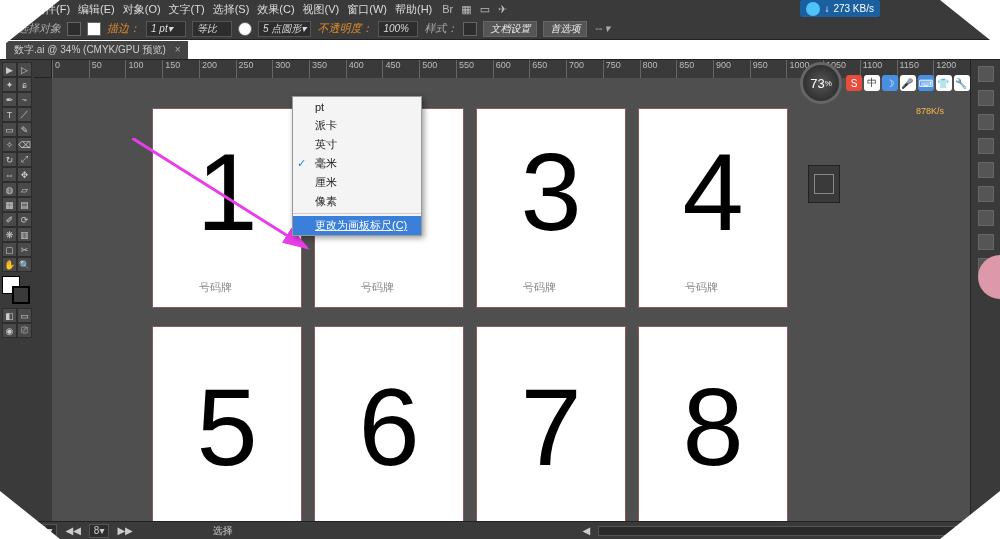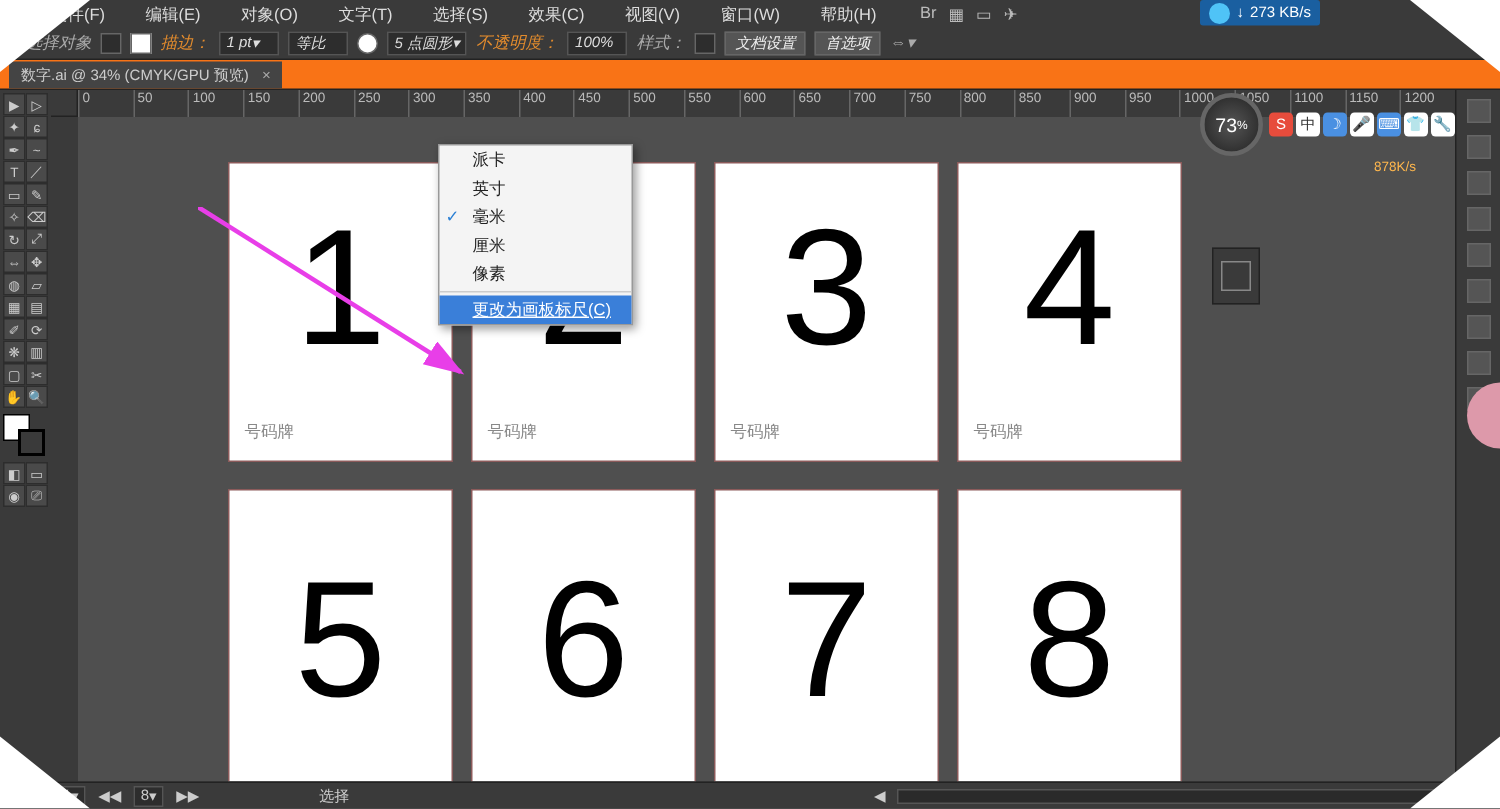--- a/index.html
+++ b/index.html
@@ -1,51 +1,51 @@
 <!DOCTYPE html>
 <html><head>
 <meta charset="utf-8">
 <style>
   * { box-sizing: border-box; margin: 0; padding: 0; font-family: "Microsoft YaHei", Arial, sans-serif; }
   body { width: 1000px; height: 539px; background: #4a4a4a; overflow: hidden; position: relative; color: #ccc; font-size: 11px; user-select: none; }
-  .menubar { height: 18px; background: #3a3a3a; display: flex; align-items: center; padding-left: 30px; gap: 19px; }
+  .menubar { height: 18px; background: #3a3a3a; display: flex; align-items: center; padding-left: 30px; gap: 0; }
   .menubar .item { padding: 1px 4px; font-size: 11px; color: #ddd; }
   .menubar .glyphs { margin-left: 6px; display: flex; gap: 8px; font-size: 11px; color: #bbb; }
   .cloud-badge { position: absolute; right: 120px; top: 0; height: 17px; background: #1a5fa0; color: #fff; font-size: 10px; display: flex; align-items: center; padding: 0 6px; border-radius: 2px; gap: 4px; }
   .cloud-badge .ci { width: 14px; height: 14px; background: #4fc3f7; border-radius: 50%; }
 
   .optbar { height: 22px; background: #3a3a3a; display: flex; align-items: center; padding: 0 6px; gap: 6px; border-bottom: 1px solid #222; font-style: italic; }
   .optbar .lbl { color: #aaa; font-size: 11px; }
   .optbar .lbl.orange { color: #e28b2d; }
   .optbar .field { background: #2d2d2d; border: 1px solid #555; height: 16px; min-width: 40px; padding: 0 4px; display: inline-flex; align-items: center; font-size: 10px; color: #ddd; }
   .optbar .btn { background: #555; border: 1px solid #666; padding: 0 6px; height: 16px; font-size: 10px; color: #eee; display: inline-flex; align-items: center; }
   .optbar .sq { width: 14px; height: 14px; background: #2d2d2d; border: 1px solid #666; }
 
-  .tabbar { height: 20px; background: #f97316; display: flex; align-items: center; padding-left: 6px; border-bottom: 1px solid #222; }
+  .tabbar { height: 20px; background: #ffffff; display: flex; align-items: center; padding-left: 6px; border-bottom: 1px solid #222; }
   .tab { font-size: 10px; color: #ccc; padding: 2px 8px; background: #444; }
 
   .main { position: absolute; top: 60px; bottom: 18px; left: 0; right: 0; display: flex; }
   .tools-left { width: 34px; background: #3a3a3a; display: flex; flex-direction: column; flex-wrap: wrap; padding: 2px; gap: 0; }
   .tool, .tool2 { width: 15px; height: 15px; background: #4a4a4a; border: 1px solid #2d2d2d; display: inline-flex; align-items: center; justify-content: center; font-size: 9px; color: #ccc; }
   .tool-row { display: flex; }
   .fillstroke { margin-top: 4px; width: 28px; height: 28px; position: relative; }
   .fillstroke .f { position: absolute; top: 0; left: 0; width: 18px; height: 18px; background: #fff; border: 1px solid #000; }
   .fillstroke .s { position: absolute; bottom: 0; right: 0; width: 18px; height: 18px; background: #3a3a3a; border: 2px solid #000; }
 
   .canvas-wrap { flex: 1; position: relative; background: #4f4f4f; }
   .ruler-h { position: absolute; top: 0; left: 18px; right: 0; height: 18px; background: #3a3a3a; display: flex; overflow: hidden; font-size: 9px; color: #bbb; }
   .ruler-h .tick { width: 50px; border-left: 1px solid #666; padding-left: 2px; }
   .ruler-v { position: absolute; top: 18px; left: 0; width: 18px; bottom: 0; background: #3a3a3a; }
   .corner { position: absolute; top: 0; left: 0; width: 18px; height: 18px; background: #3a3a3a; border-right: 1px solid #222; border-bottom: 1px solid #222; }
   .canvas { position: absolute; top: 18px; left: 18px; right: 0; bottom: 0; overflow: hidden; }
 
   .artgrid { position: absolute; top: 30px; left: 100px; display: grid; grid-template-columns: repeat(4, 150px); grid-auto-rows: 200px; gap: 18px 12px; }
   .artboard { background: #fff; border: 1px solid #8b5a5a; position: relative; display: flex; flex-direction: column; }
   .big { font-size: 110px; font-weight: 400; text-align: center; flex: 1; display: flex; align-items: center; justify-content: center; color: #000; font-family: Arial, sans-serif; }
-  .cap { font-size: 11px; color: #888; padding: 6px 10px 12px; }
+  .cap { font-size: 11px; color: #888; padding: 6px 10px 12px; margin-left: 36px; }
 
   .ctx { position: absolute; top: 18px; left: 240px; width: 130px; background: #f4f4f4; border: 1px solid #999; box-shadow: 2px 2px 6px rgba(0,0,0,.4); z-index: 50; font-size: 11px; color: #222; }
   .ctx .row { height: 19px; display: flex; align-items: center; padding-left: 22px; position: relative; }
   .ctx .row .chk { position: absolute; left: 4px; color: #2a7fd4; }
   .ctx .row.sel { background: #3a7fd9; color: #fff; text-decoration: underline; }
   .ctx hr { border: none; border-top: 1px solid #ccc; margin: 2px 0; }
 
   .arrow { position: absolute; z-index: 40; pointer-events: none; }
 
   .right { width: 30px; background: #3a3a3a; border-left: 1px solid #222; display: flex; flex-direction: column; align-items: center; padding-top: 6px; gap: 8px; }
@@ -262,20 +262,23 @@
       <svg class="arrow" style="top:60px;left:80px" width="200" height="120">
         <defs>
             <marker id="ah" markerWidth="10" markerHeight="10" refX="8" refY="3" orient="auto">
               <path d="M0,0 L0,6 L9,3 z" fill="#e83ee8"></path>
             </marker>
           </defs>
         <line x1="0" y1="0" x2="175" y2="110" stroke="#e83ee8" stroke-width="3" marker-end="url(#ah)"></line>
       </svg>
       <div class="ctx" id="ctxmenu">
           <div class="row">
+            <span>pt</span>
+          </div>
+          <div class="row">
             <span>派卡</span>
           </div>
           <div class="row">
             <span>英寸</span>
           </div>
           <div class="row">
             <span class="chk">✓</span>
             <span>毫米</span>
           </div>
           <div class="row">

